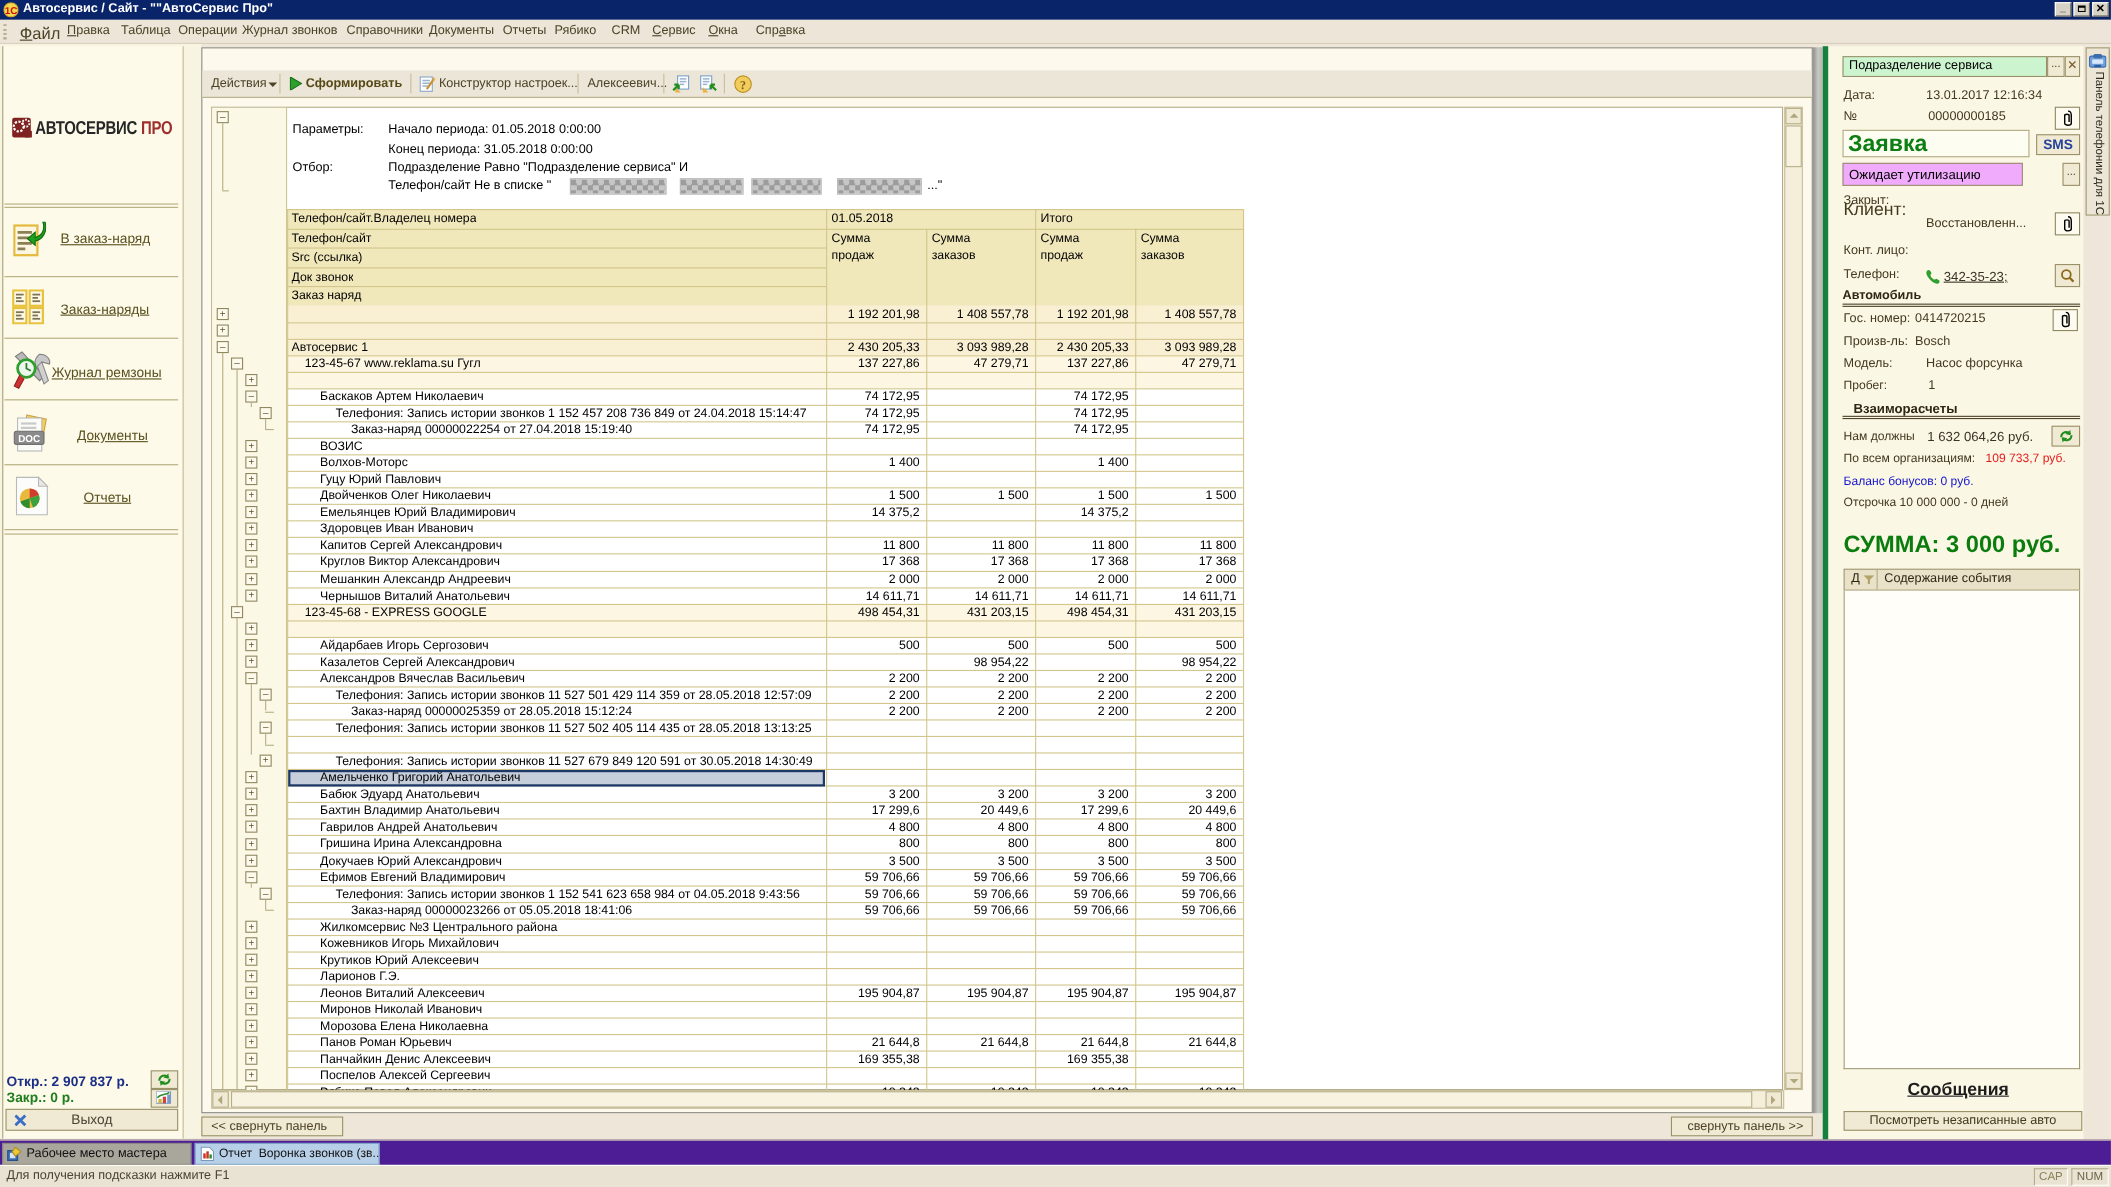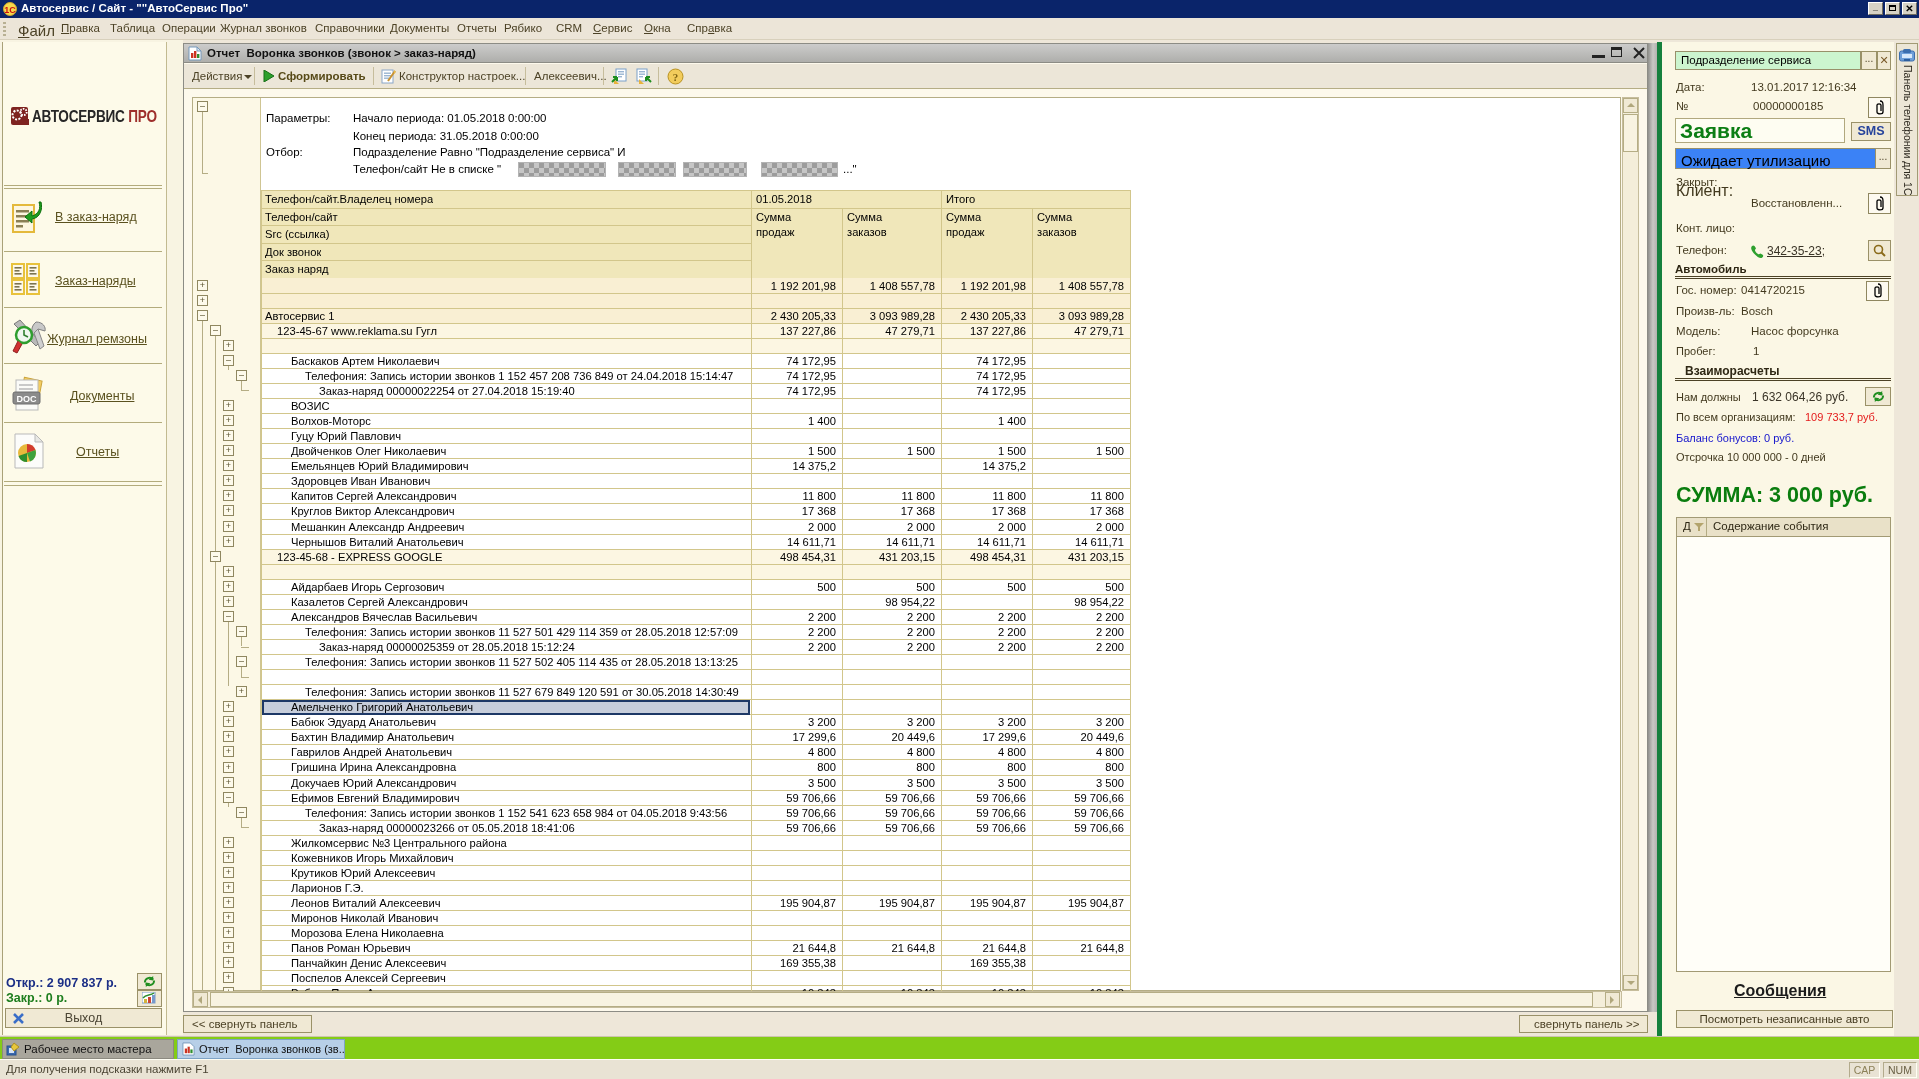--- a/index.html
+++ b/index.html
@@ -146,35 +146,20 @@
  <div class="a hbtn" style="left:5px;top:968px;width:157px;height:20px">
    <svg width="11" height="11" viewBox="0 0 11 11" style="position:absolute;left:7px;top:4px">
      <path d="M1 1 L10 10 M10 1 L1 10" stroke="#3a6ec8" stroke-width="2.6"></path>
    </svg>
    <div style="text-align:center;font-size:12.5px;color:#4a4433;margin-top:2px">Выход</div>
  </div>
 </div>
 
 <div class="a" style="left:183px;top:43px;width:1465px;height:969px;background:#fdf9ec;border:1px solid #8c8c85">
 
- <div class="a" style="left:0;top:0;width:1463px;height:19px;background:linear-gradient(#cccccb,#aeaeab);border-bottom:1px solid #8c8c85">
-  <svg class="a" style="left:4px;top:2px" width="14" height="15" viewBox="0 0 14 15">
-    <path d="M1 1 L9 1 L13 5 L13 14 L1 14Z" fill="#fff" stroke="#7799bb"></path>
-    <path d="M9 1 L9 5 L13 5Z" fill="#dde8f2" stroke="#7799bb"></path>
-    <rect x="3" y="7" width="2.4" height="5" fill="#cc3322"></rect>
-    <rect x="6" y="5" width="2.4" height="7" fill="#cc3322"></rect>
-    <rect x="9" y="8" width="2.4" height="4" fill="#2e8e2e"></rect>
-  </svg>
-  <div class="a" style="left:23px;top:3px;font-weight:bold;font-size:11.5px;color:#111">Отчет&nbsp; Воронка звонков (звонок &gt; заказ-наряд)</div>
-  <div class="a" style="left:1408px;top:1px;width:13px;height:13px;border-bottom:3px solid #222"></div>
-  <div class="a" style="left:1427px;top:3px;width:11px;height:10px;border:1.5px solid #222;border-top-width:3px"></div>
-  <svg class="a" style="left:1449px;top:3px" width="12" height="12" viewBox="0 0 12 12">
-        <path d="M1 1 L11 11 M11 1 L1 11" stroke="#222" stroke-width="2"></path>
-      </svg>
- </div>
 
  <div class="a" style="left:0;top:20px;width:1463px;height:25px;background:#ece6d8;border-bottom:1px solid #b5ad85">
    <div class="a olive" style="left:8px;top:6px;font-size:11.5px">Действия</div>
    <div class="a" style="left:60px;top:11px;width:0;height:0;border:4px solid transparent;border-top-color:#4c4226"></div>
    <div class="a" style="left:70px;top:3px;width:1px;height:18px;background:#c6bd9c"></div>
    <svg class="a" style="left:79px;top:6px" width="12" height="12" viewBox="0 0 12 12">
         <path d="M1 0 L11 6 L1 12Z" fill="#2ca02c" stroke="#176e17"></path>
       </svg>
    <div class="a" style="left:94px;top:6px;font-size:11.5px;font-weight:bold;color:#574a18">Сформировать</div>
    <div class="a" style="left:189px;top:3px;width:1px;height:18px;background:#c6bd9c"></div>
@@ -552,21 +537,21 @@
 <div class="a hbtn" style="left:215px;top:9px;width:14px;height:19px;color:#7a5a2a;text-align:center;font-size:11px;line-height:16px">✕</div>
     <div class="a" style="left:14px;top:39px;color:#42391e;font-size:11.5px">Дата:</div>
     <div class="a" style="left:89px;top:39px;color:#42391e;font-size:11.5px">13.01.2017 12:16:34</div>
     <div class="a" style="left:14px;top:58px;color:#42391e;font-size:11.5px">№</div>
     <div class="a" style="left:91px;top:58px;color:#42391e;font-size:11.5px">00000000185</div>
     <div class="a" style="left:206px;top:55px;width:23px;height:21px;background:#fdfaf0;border:1px solid #8f8760;text-align:center;padding-top:2px"><svg width="10" height="16" viewBox="0 0 10 16">
         <path d="M5 1 C7.5 1 8 3 8 5 L8 12 C8 14.5 2 14.5 2 12 L2 5 C2 3.5 6 3.5 6 5 L6 11" fill="none" stroke="#000" stroke-width="1.3"></path>
       </svg></div>
     <div class="a" style="left:13px;top:76px;width:170px;height:25px;background:#fefdf2;border:1px solid #b1a87e;font-size:21px;font-weight:bold;color:#0c7e14;padding-left:4px">Заявка</div>
     <div class="a hbtn" style="left:189px;top:80px;width:40px;height:19px;text-align:center;font-size:12.5px;font-weight:bold;color:#26439c;padding-top:1px">SMS</div>
-    <div class="a" style="left:13px;top:106px;width:201px;height:21px;background:#3b82f6;border:1px solid #98906a;font-size:15px;padding:3px 0 0 5px">Ожидает утилизацию</div>
+    <div class="a" style="left:13px;top:106px;width:164px;height:21px;background:#f0abfc;border:1px solid #98906a;font-size:12px;padding:3px 0 0 5px">Ожидает утилизацию</div>
 <div class="a hbtn" style="left:213px;top:106px;width:16px;height:21px;font-size:10px;color:#4c4226;text-align:center;line-height:16px">...</div>
     <div class="a" style="left:14px;top:134px;color:#42391e;font-size:11.5px">Закрыт:</div>
     <div class="a" style="left:14px;top:140px;color:#42391e;font-size:16px">Клиент:</div>
     <div class="a" style="left:89px;top:155px;color:#42391e;font-size:11.5px">Восстановленн...</div>
     <div class="a" style="left:206px;top:151px;width:23px;height:21px;background:#fdfaf0;border:1px solid #8f8760;text-align:center;padding-top:2px"><svg width="10" height="16" viewBox="0 0 10 16">
         <path d="M5 1 C7.5 1 8 3 8 5 L8 12 C8 14.5 2 14.5 2 12 L2 5 C2 3.5 6 3.5 6 5 L6 11" fill="none" stroke="#000" stroke-width="1.3"></path>
       </svg></div>
     <div class="a" style="left:14px;top:180px;color:#42391e;font-size:11.5px">Конт. лицо:</div>
     <div class="a" style="left:14px;top:202px;color:#42391e;font-size:11.5px">Телефон:</div>
     <div class="a" style="left:88px;top:203px"><svg width="15" height="14" viewBox="0 0 15 14">
@@ -620,21 +605,21 @@
 <div class="a" style="left:1896px;top:43px;width:22px;height:153px;background:#ece6d6;border:1px solid #a29a74">
   <svg width="16" height="15" viewBox="0 0 16 15" style="position:absolute;left:2px;top:4px">
     <rect x="0.5" y="3" width="15" height="10" rx="2" fill="#6f9fd8" stroke="#3c6eae"></rect>
     <rect x="4" y="1" width="8" height="4" rx="1.5" fill="#3c6eae"></rect>
     <rect x="3" y="6" width="10" height="4" fill="#d8e8fa"></rect>
     <rect x="5" y="11" width="6" height="2" fill="#2c5e9e"></rect>
   </svg>
   <div style="position:absolute;left:5px;top:21px;writing-mode:vertical-rl;font-size:10.5px;color:#2e2a20;white-space:nowrap">Панель телефонии для 1С</div>
 </div>
 
-<div class="a" style="left:0;top:1036px;width:1919px;height:23px;background:#84cc16;border-top:1px solid #cdc5ae">
+<div class="a" style="left:0;top:1036px;width:1919px;height:23px;background:#4c1d95;border-top:1px solid #cdc5ae">
   <div class="a" style="left:2px;top:2px;width:172px;height:20px;background:#a9a69c;border:1px solid #8c8a80">
     <svg width="14" height="14" viewBox="0 0 14 14" style="position:absolute;left:3px;top:2px">
       <rect x="1" y="4" width="9" height="9" fill="#3a6ab0" stroke="#26508e"></rect>
       <rect x="3" y="6" width="5" height="5" fill="#d8e4f4"></rect>
       <path d="M8 1 L13 5 L8 9 L5 5Z" fill="#e8c83c" stroke="#b09020"></path>
     </svg>
     <div class="a" style="left:21px;top:3px;font-size:11.5px;color:#111;white-space:nowrap">Рабочее место мастера</div>
   </div>
   <div class="a" style="left:177px;top:2px;width:168px;height:20px;background:#b7cfe7;border:1px solid #7ea3c6;overflow:hidden">
     <svg width="13" height="14" viewBox="0 0 14 15" style="position:absolute;left:4px;top:2px">

